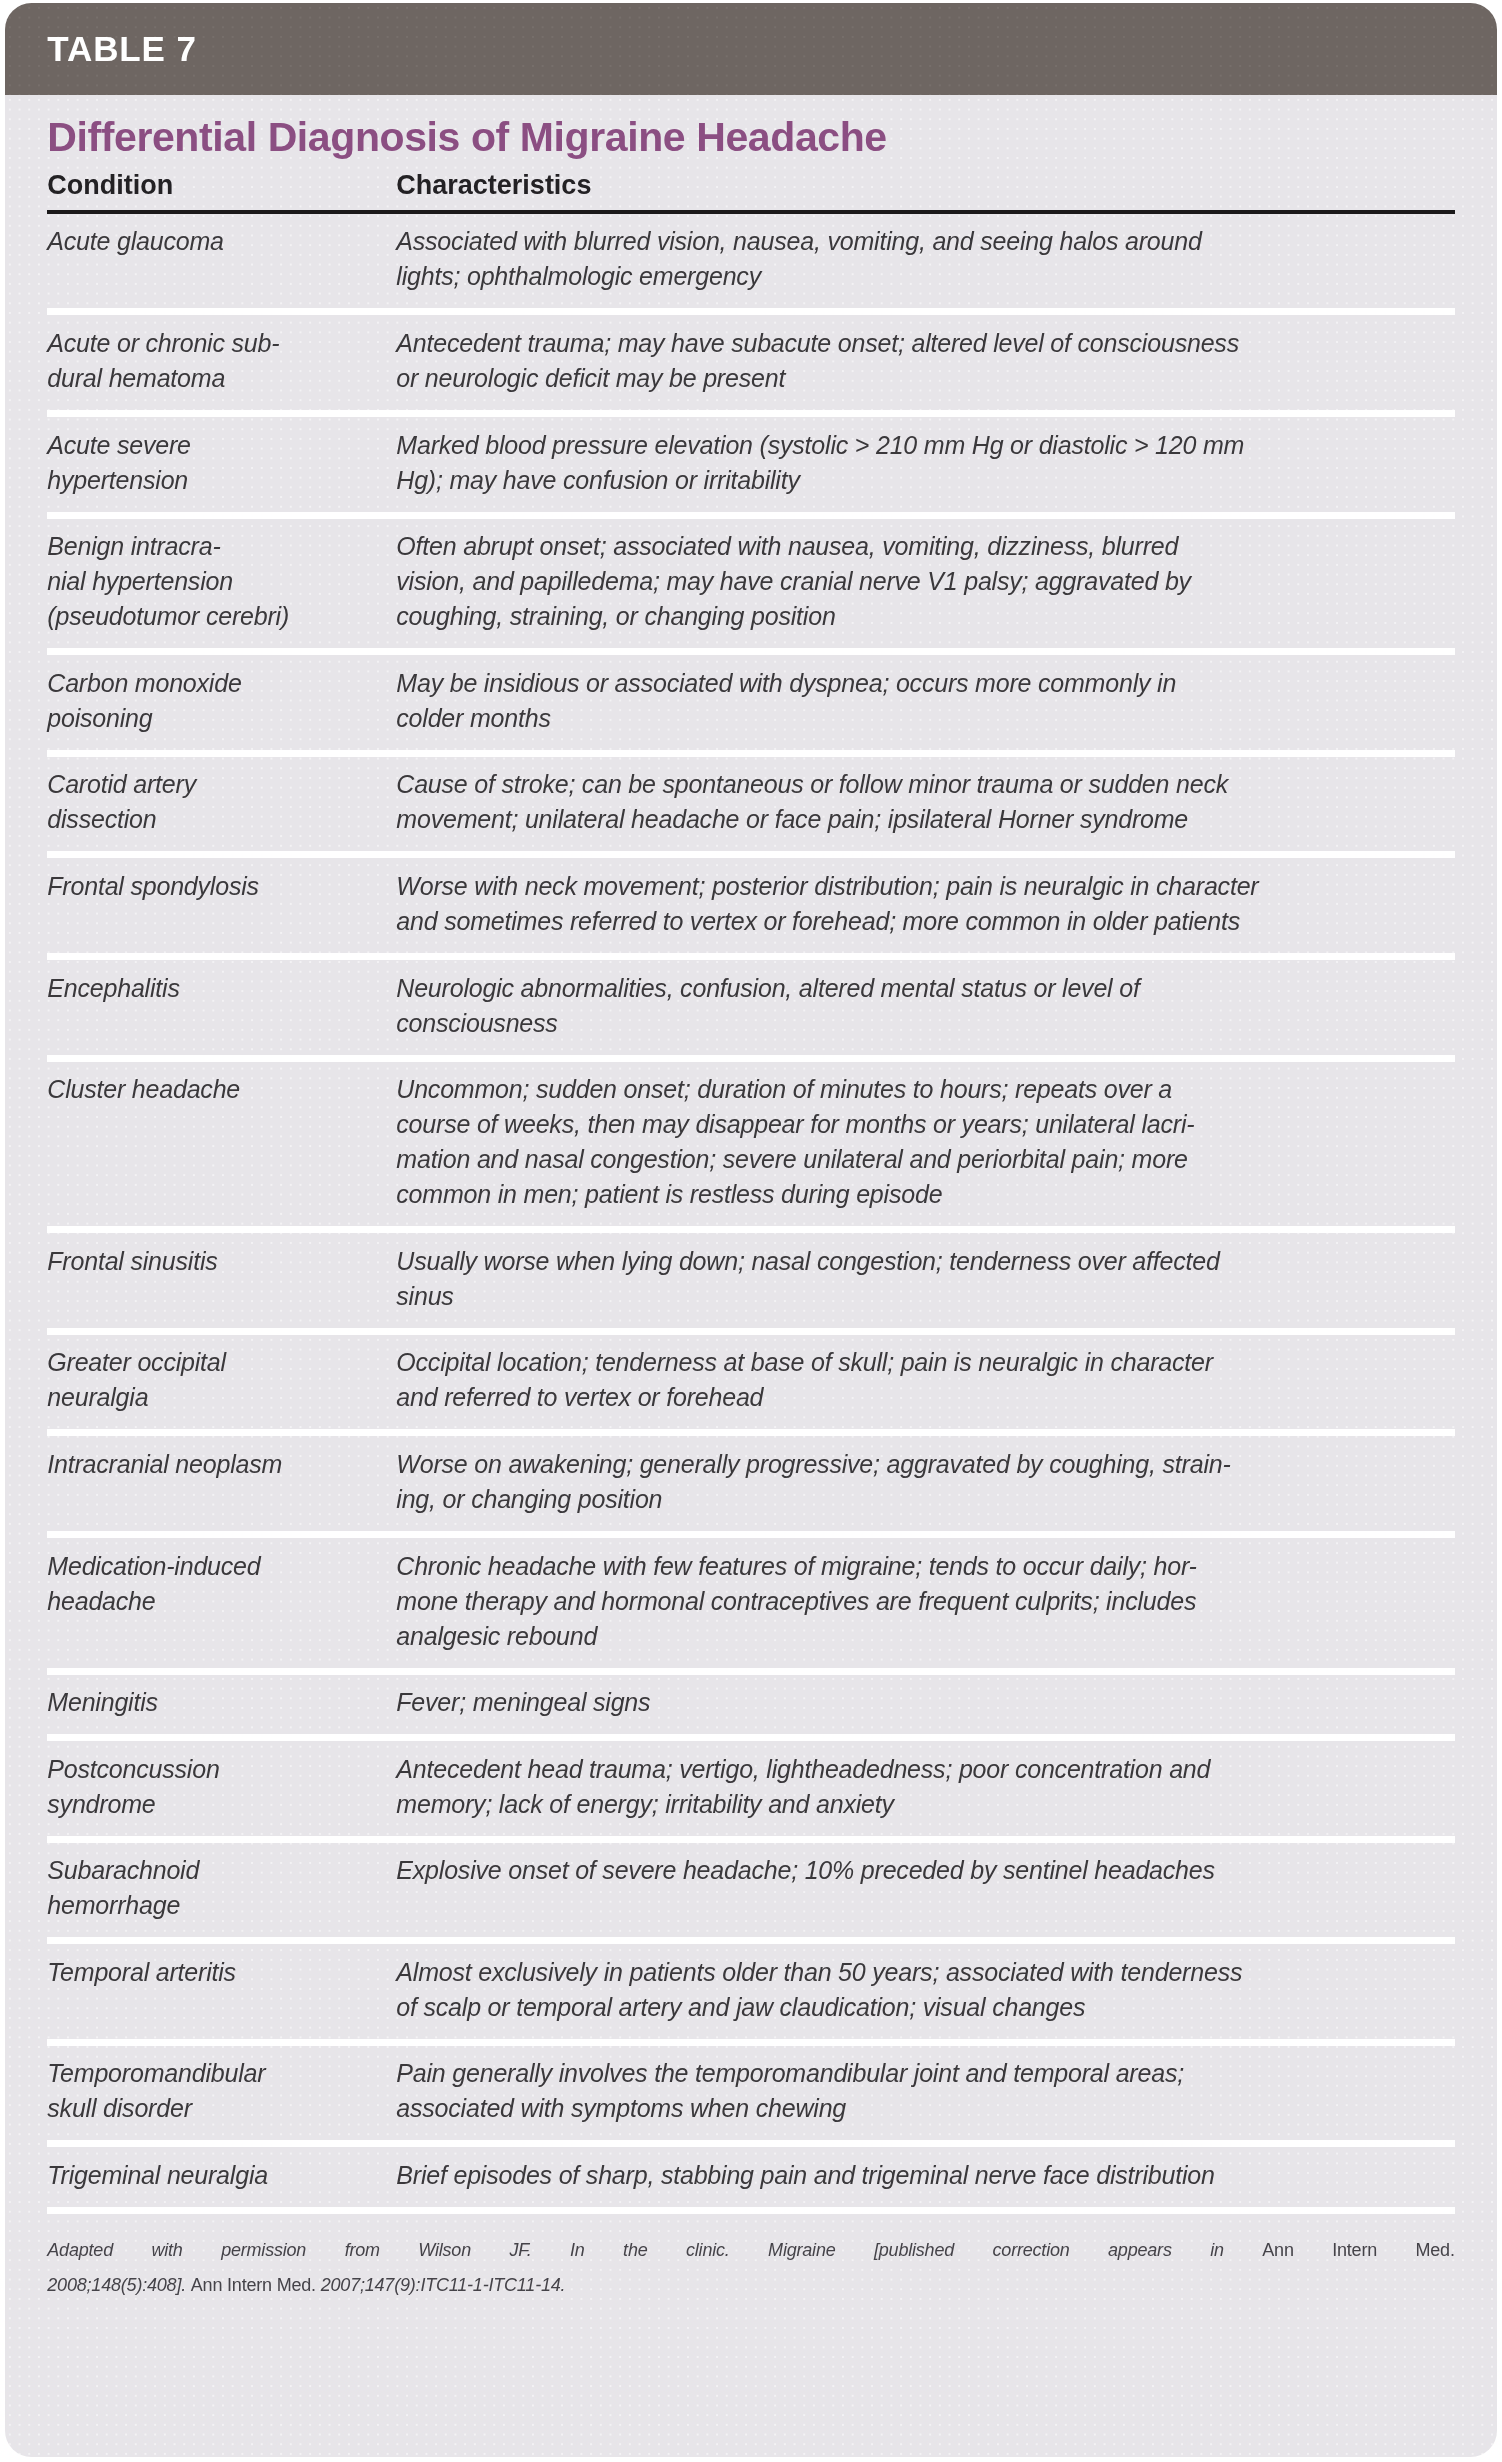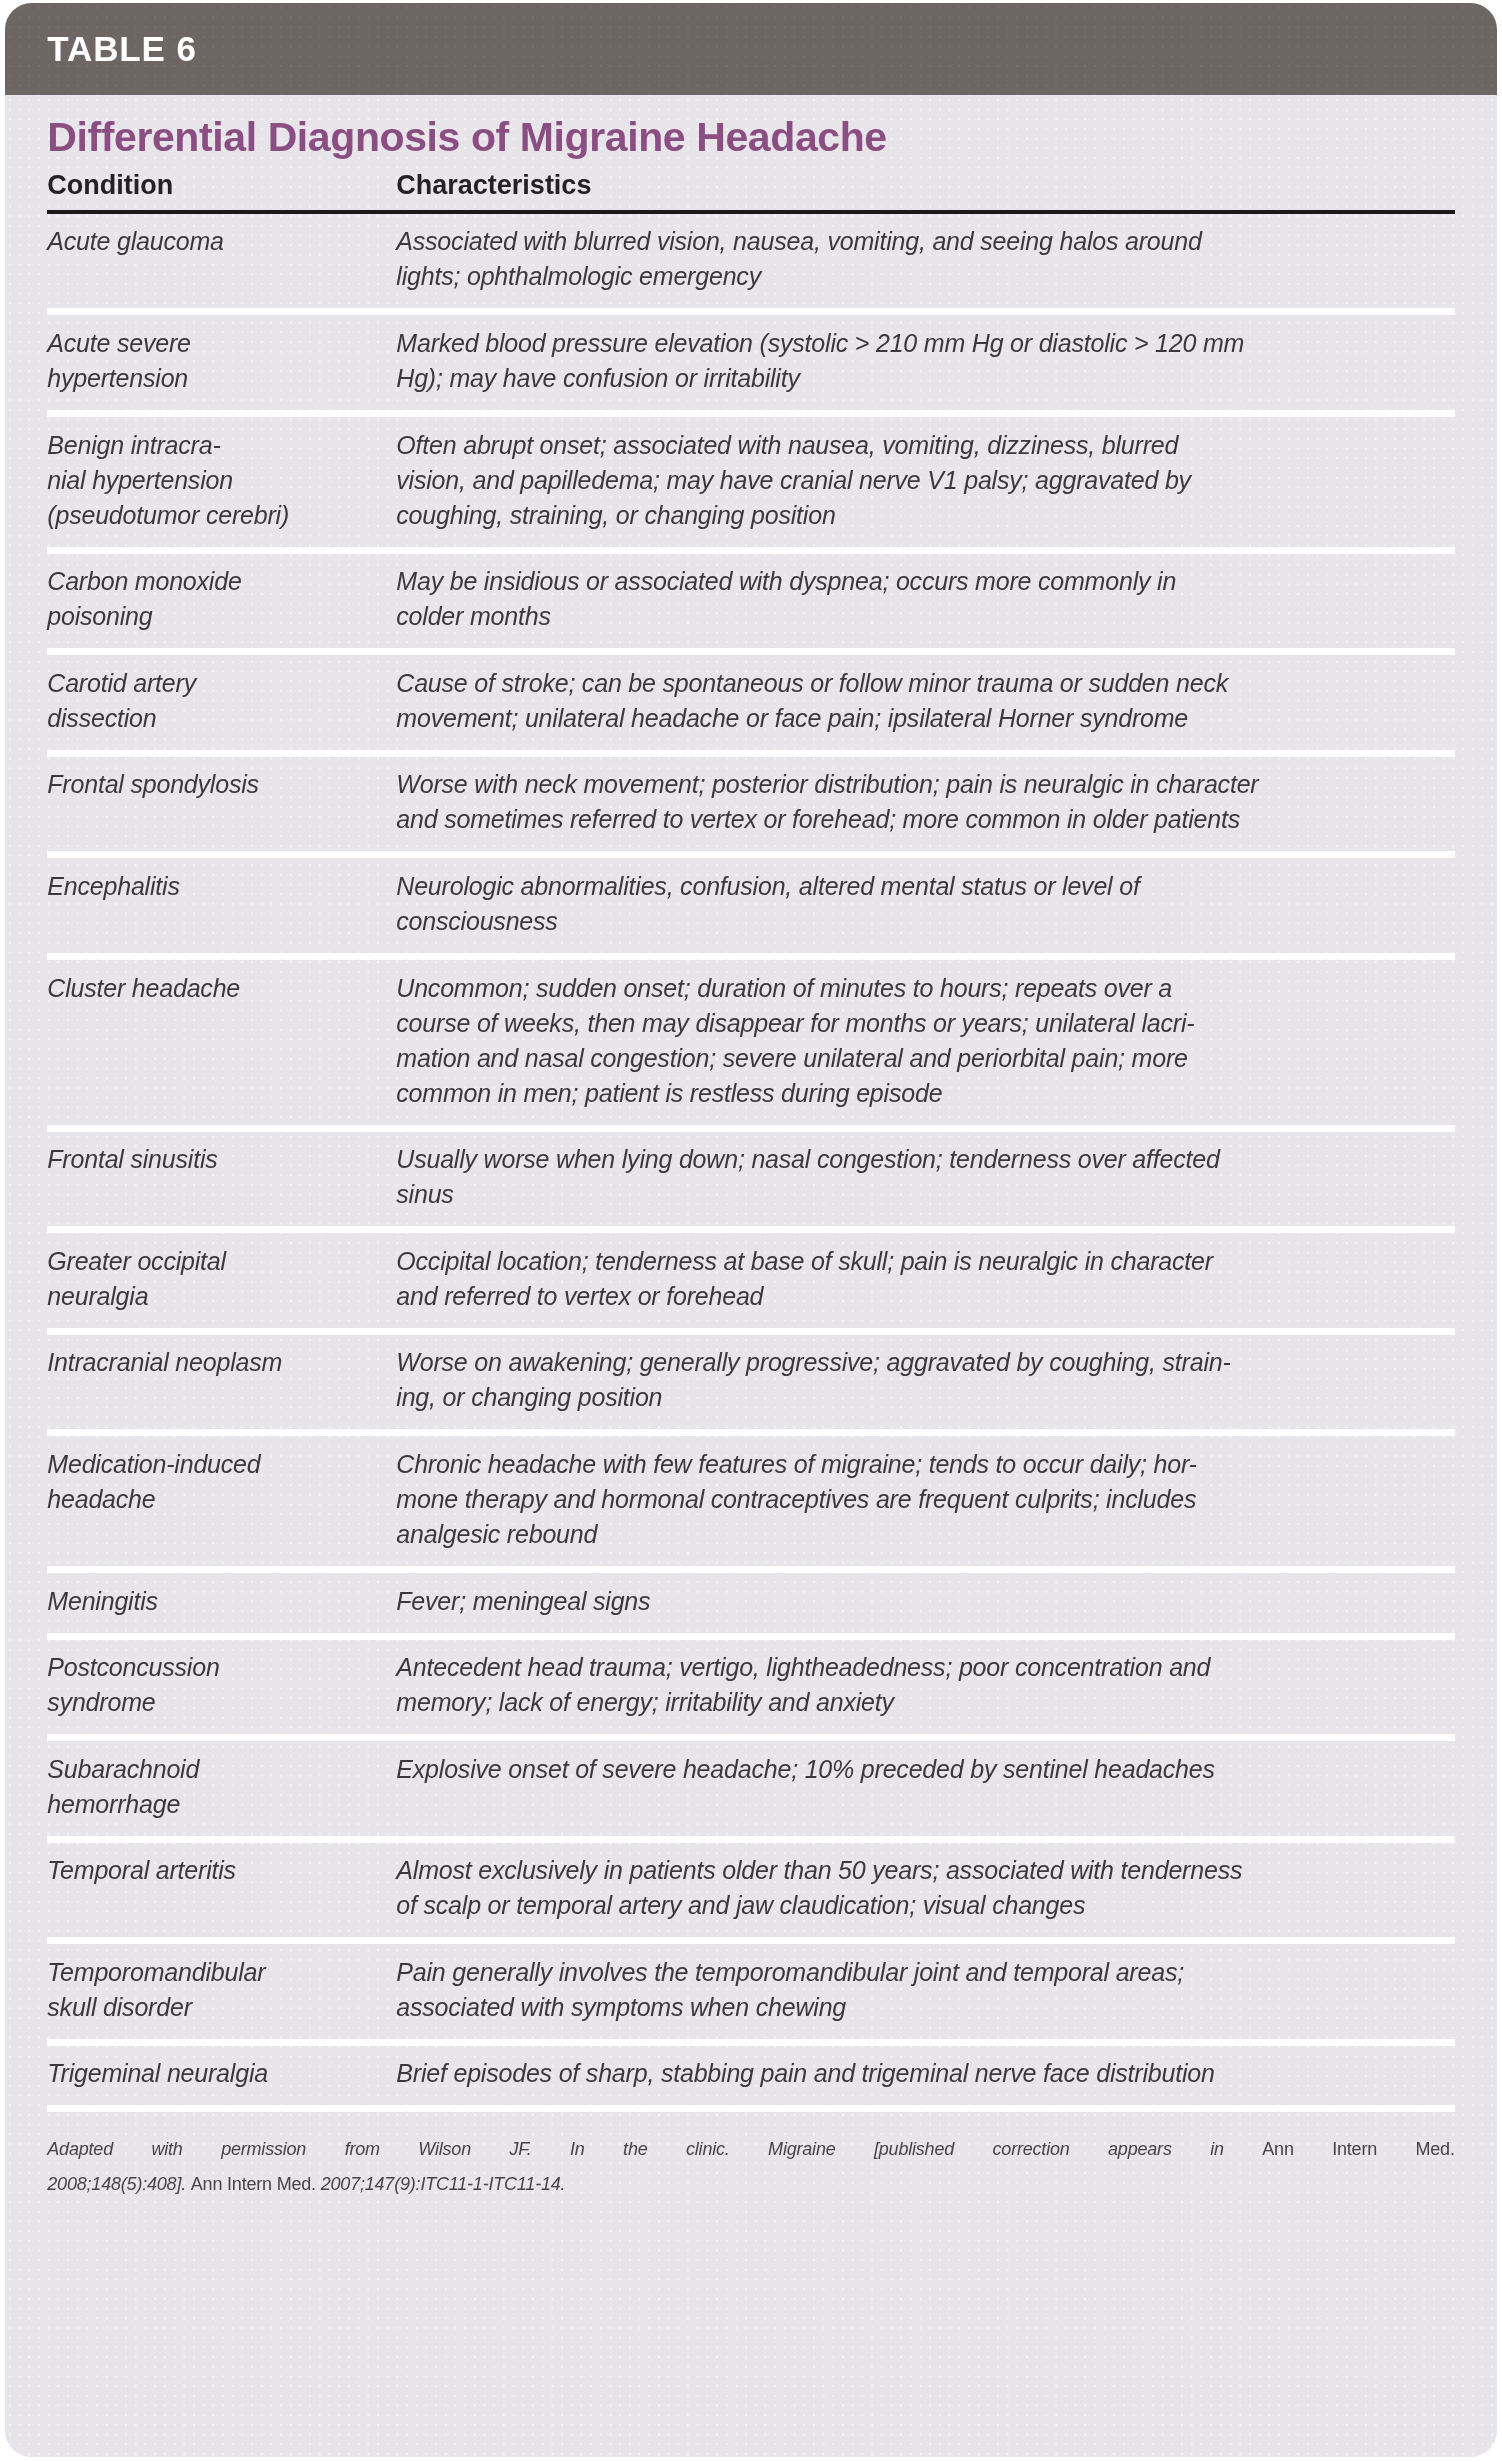--- a/index.html
+++ b/index.html
@@ -102,36 +102,42 @@
   .fn-line.justify { text-align: justify; text-align-last: justify; }
   .seg-italic { font-style: italic; }
   .seg-roman { font-style: normal; }
 </style>
 </head>
 <body>
 
 <div class="page">
   <div class="card">
     <div class="card-header">
-      <span class="table-label">TABLE 6</span>
+      <span class="table-label">TABLE 7</span>
     </div>
     <div class="card-body">
       <h1 class="title">Differential Diagnosis of Migraine Headache</h1>
       <table class="dx-table">
         <thead>
           <tr>
             <th class="col-condition">Condition</th>
             <th class="col-characteristics">Characteristics</th>
           </tr>
         </thead>
         <tbody id="rows-body">
             <tr>
               <td class="cell-condition">Acute glaucoma</td>
               <td class="cell-characteristics">Associated with blurred vision, nausea, vomiting, and seeing halos around
 lights; ophthalmologic emergency</td>
+            </tr>
+            <tr>
+              <td class="cell-condition">Acute or chronic sub-
+dural hematoma</td>
+              <td class="cell-characteristics">Antecedent trauma; may have subacute onset; altered level of consciousness
+or neurologic deficit may be present</td>
             </tr>
             <tr>
               <td class="cell-condition">Acute severe
 hypertension</td>
               <td class="cell-characteristics">Marked blood pressure elevation (systolic &gt; 210 mm Hg or diastolic &gt; 120 mm
 Hg); may have confusion or irritability</td>
             </tr>
             <tr>
               <td class="cell-condition">Benign intracra-
 nial hypertension

